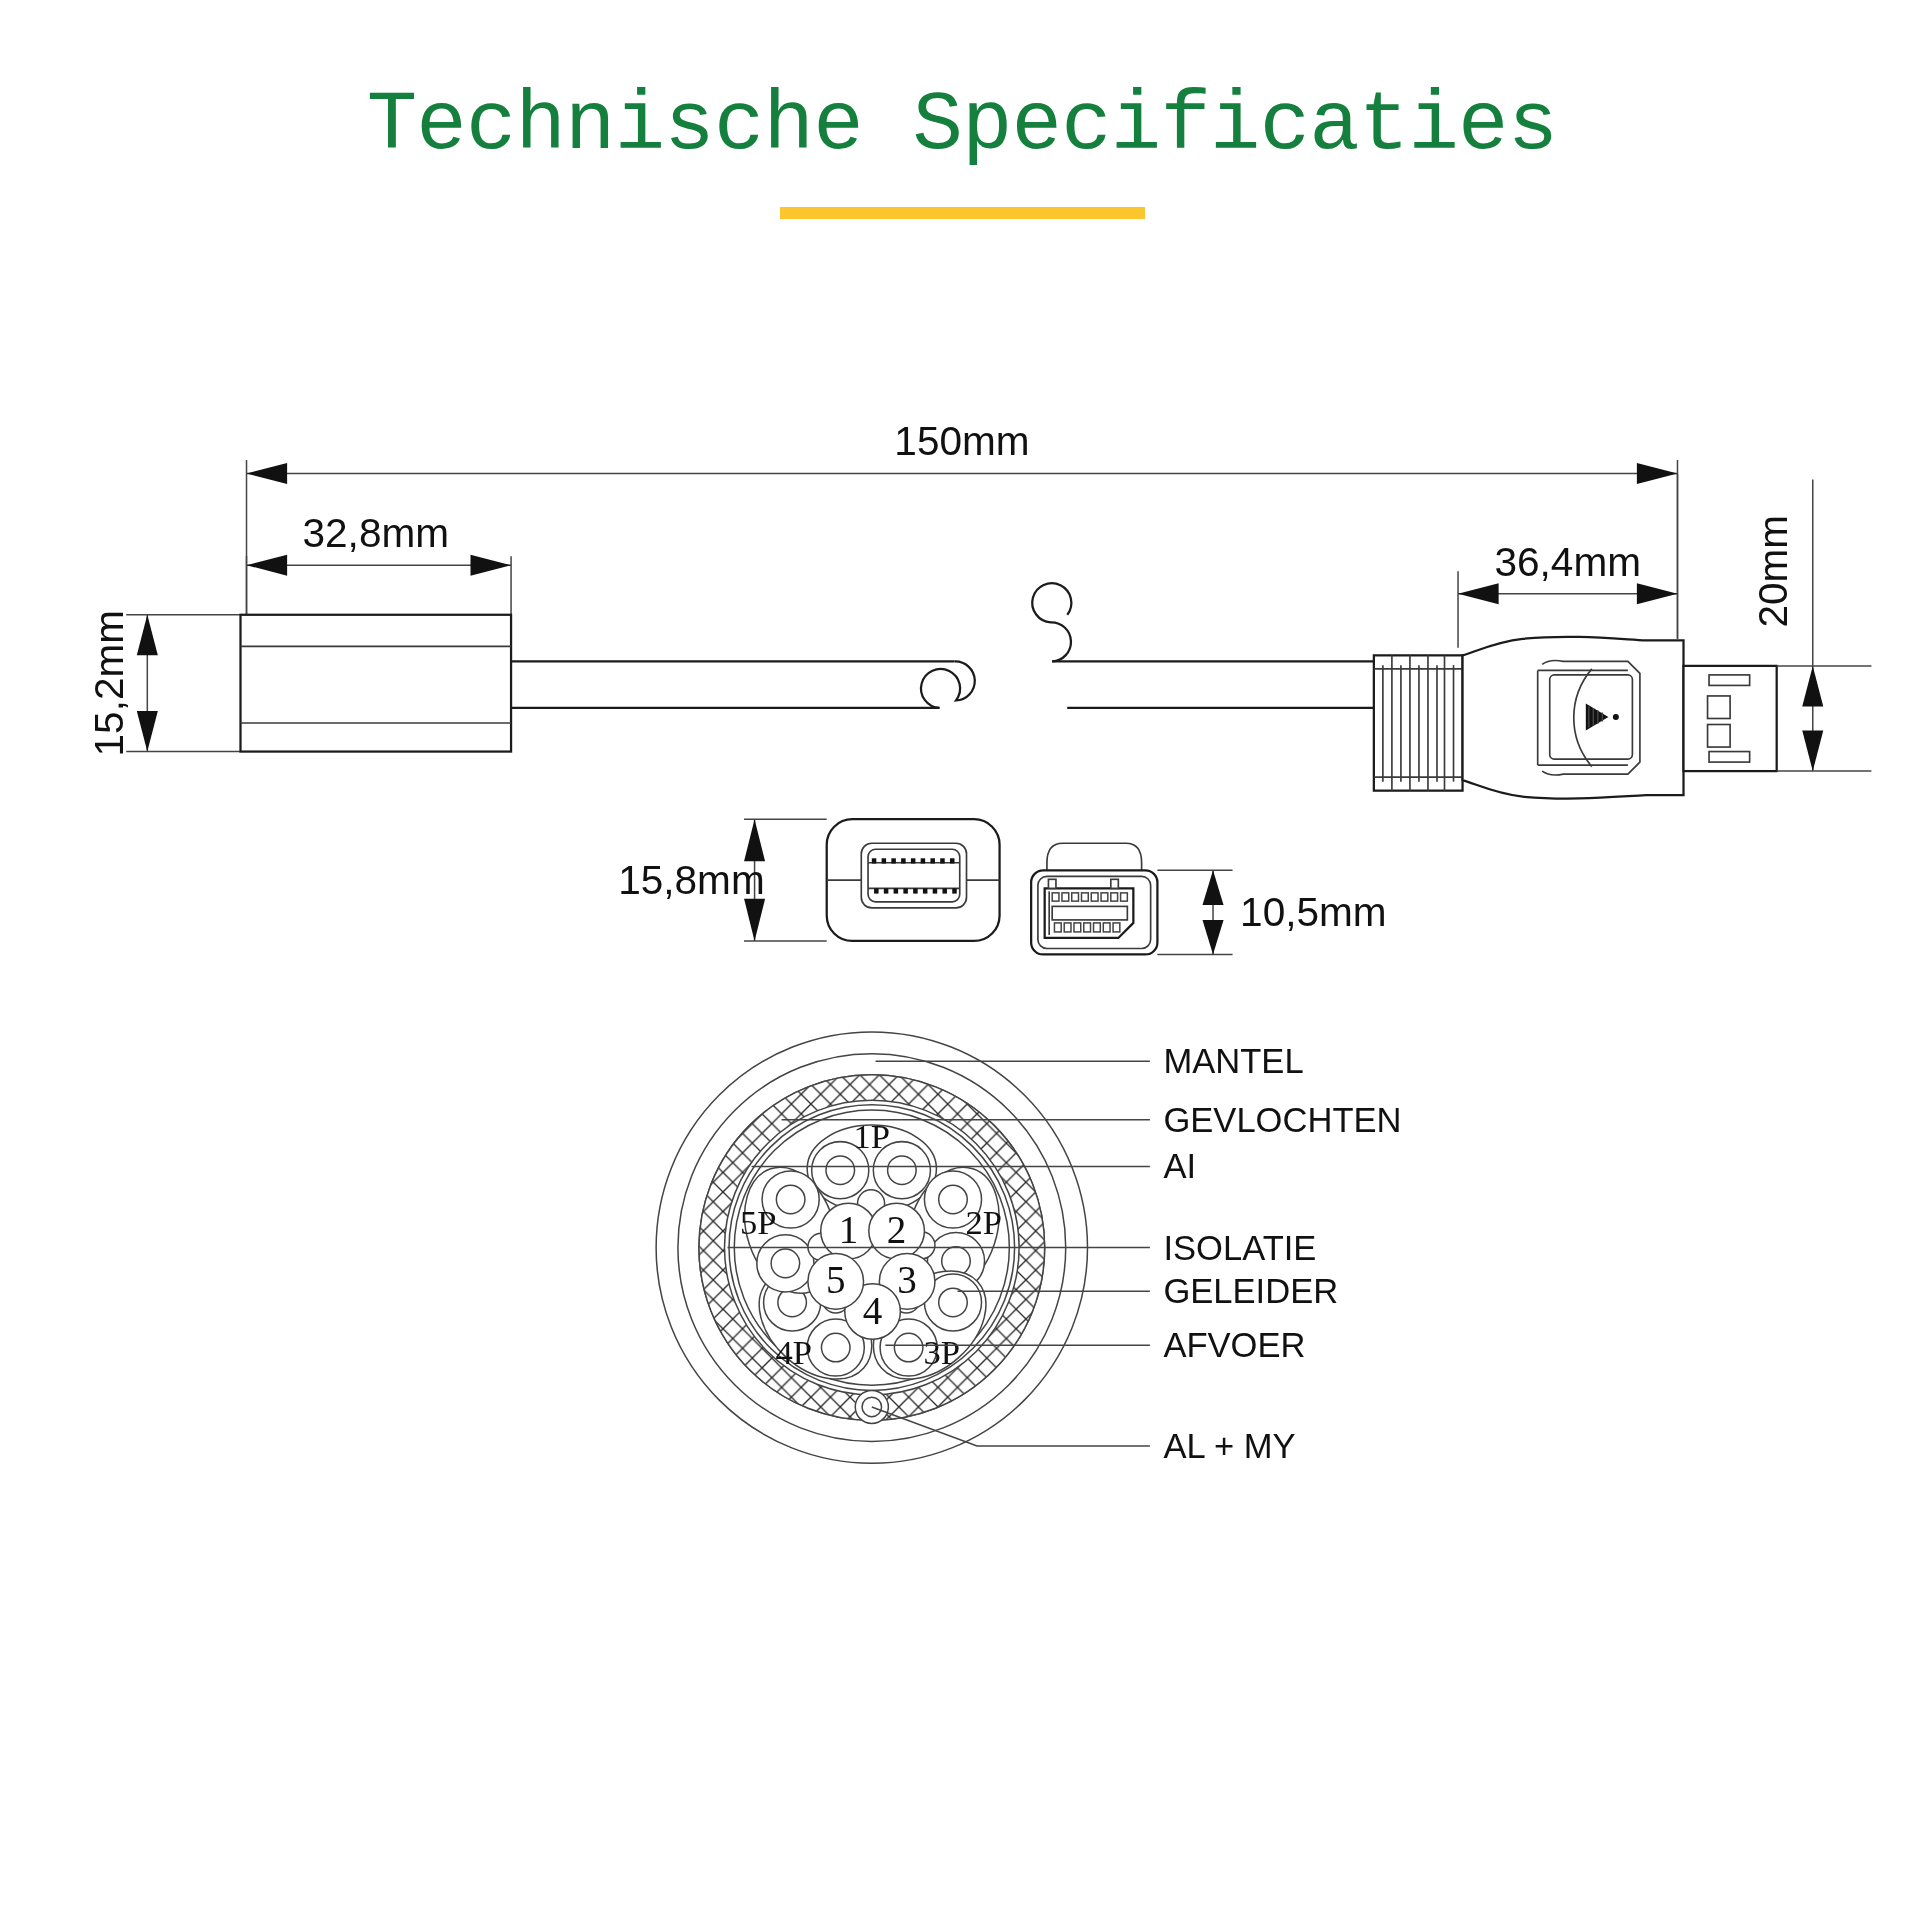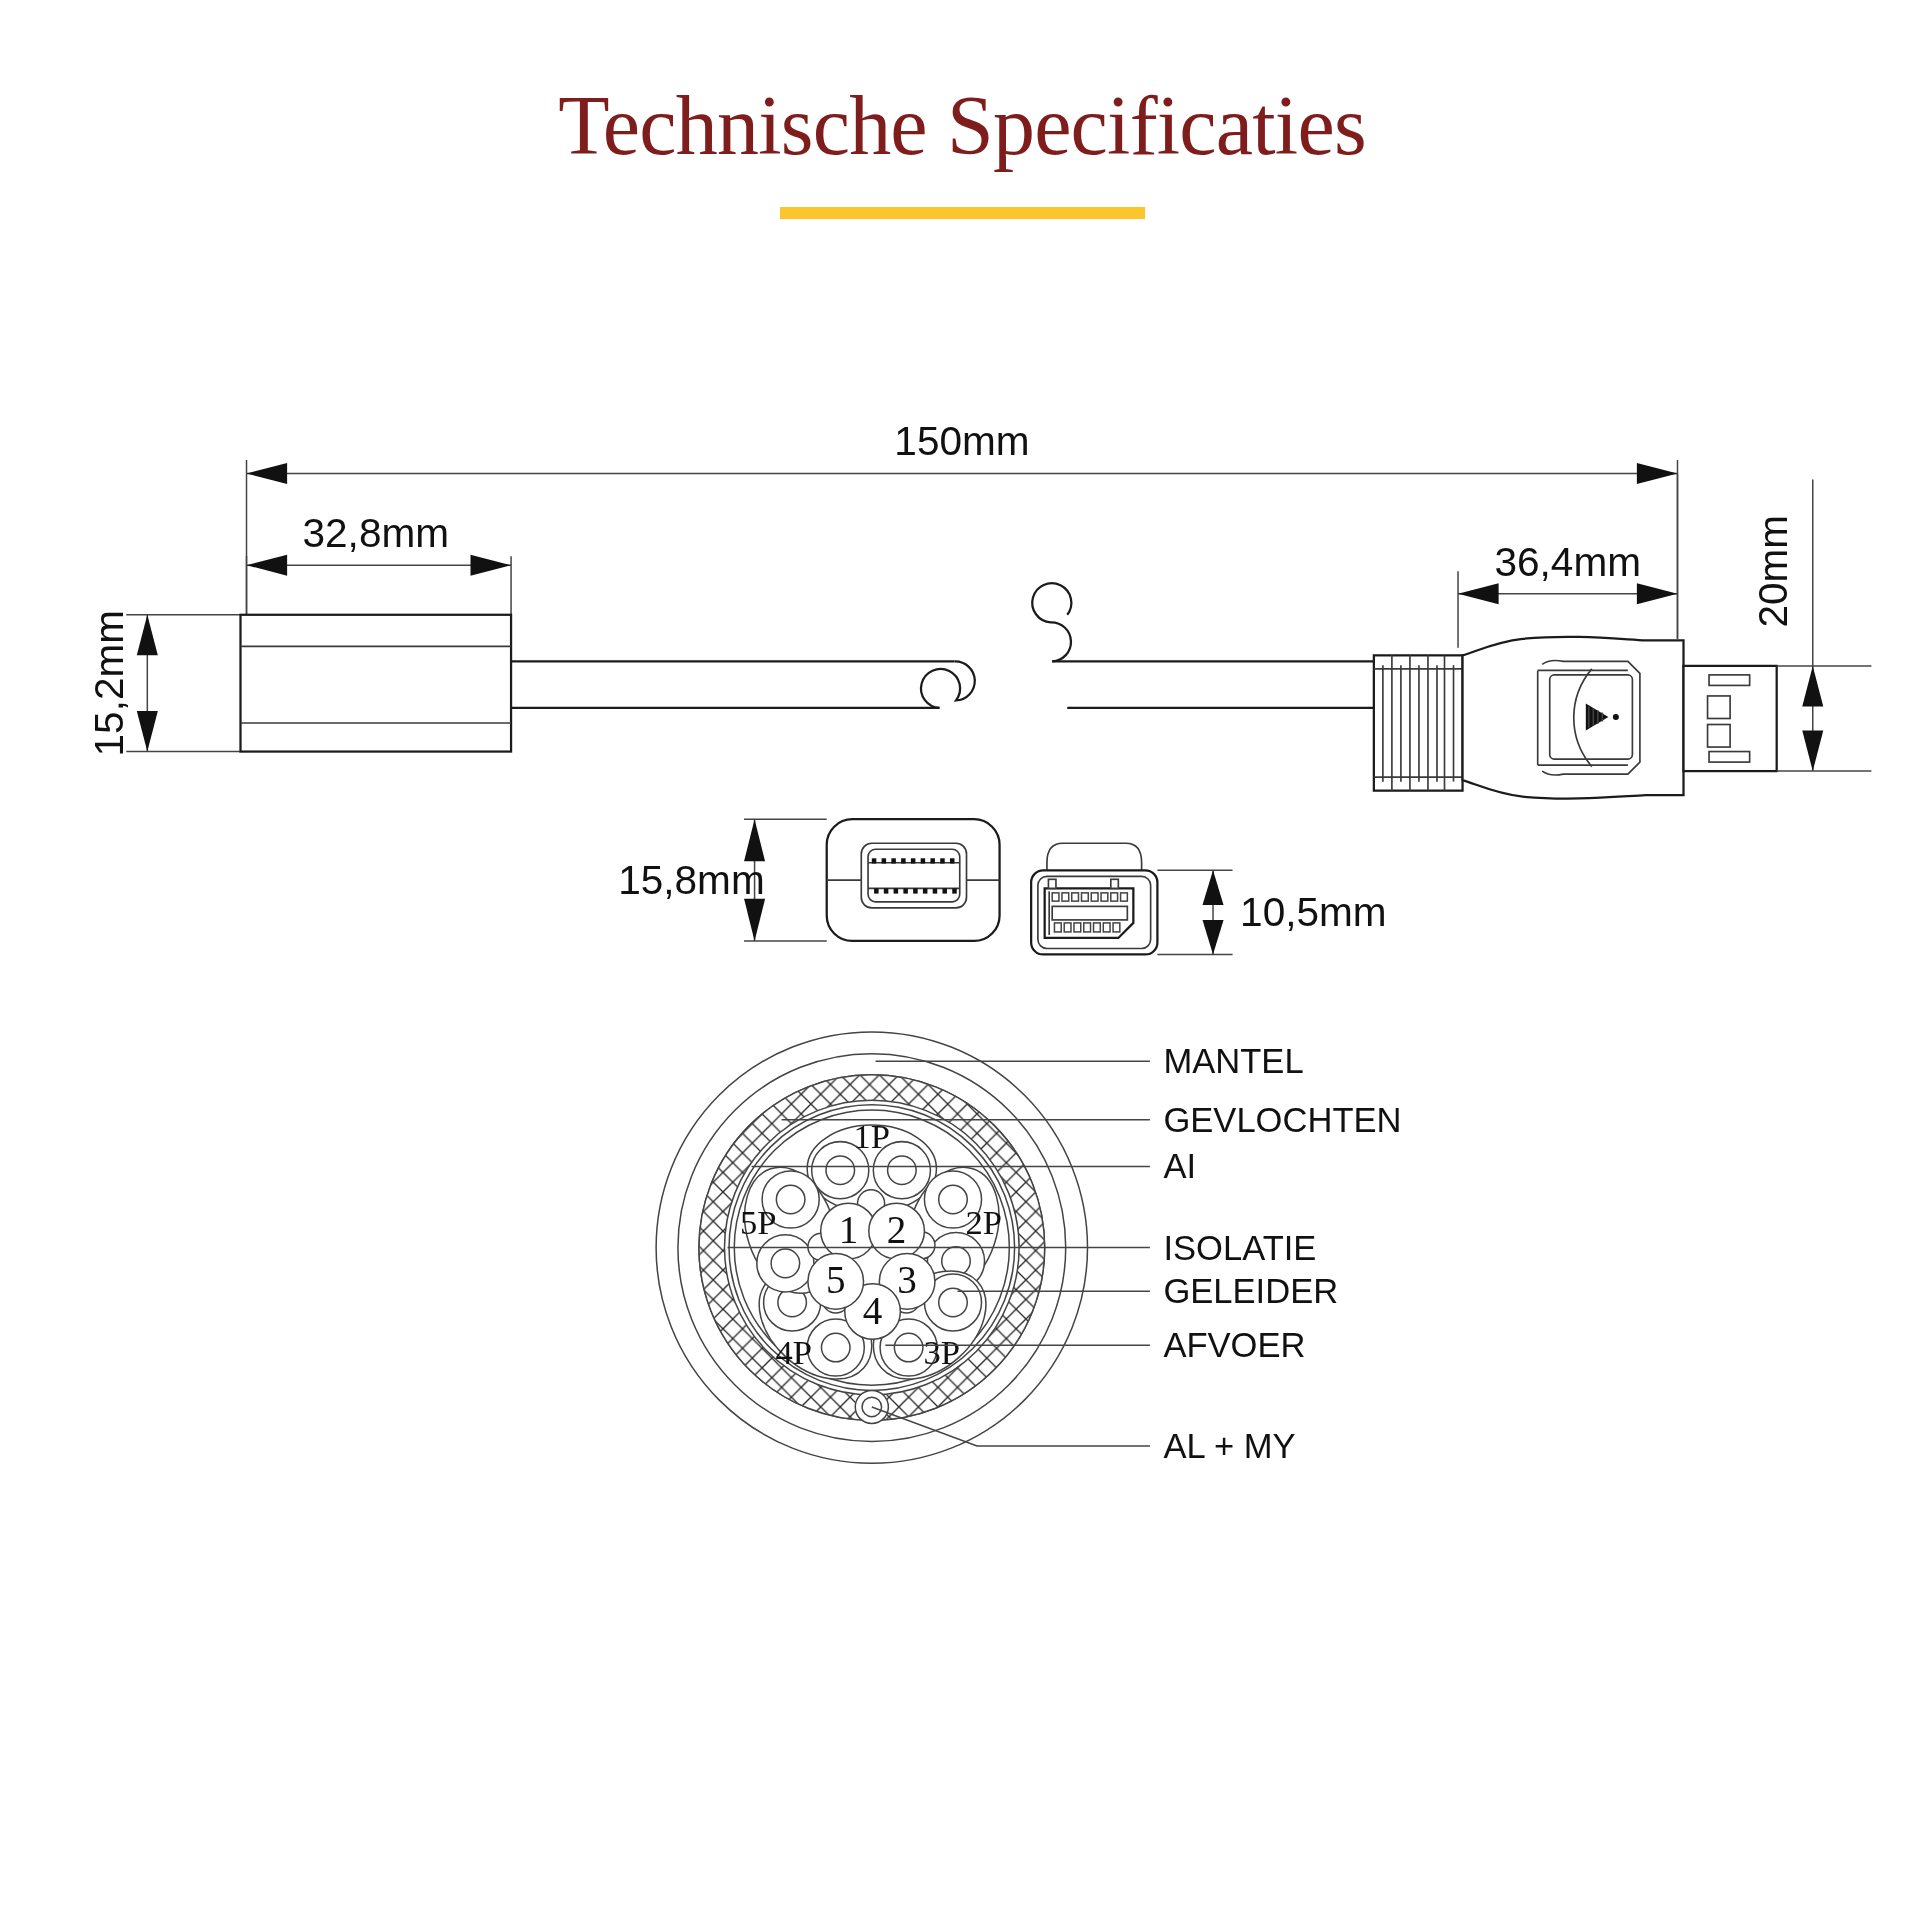--- a/index.html
+++ b/index.html
@@ -20,25 +20,25 @@
     background: #ffffff;
   }
   #title-block {
     position: absolute;
     top: 84px;
     left: 0;
     width: 1924px;
     text-align: center;
   }
   #page-title {
-    font-family: Liberation Serif, serif;
+    font-family: Liberation Mono, monospace;
     font-size: 84px;
     font-weight: 400;
     letter-spacing: -0.8px;
-    color: #7f1d1d;
+    color: #15803d;
     line-height: 1.0;
     white-space: nowrap;
   }
   #title-rule {
     margin: 39px auto 0 auto;
     width: 365px;
     height: 12px;
     background: #fbc52d;
   }
   #drawing {

